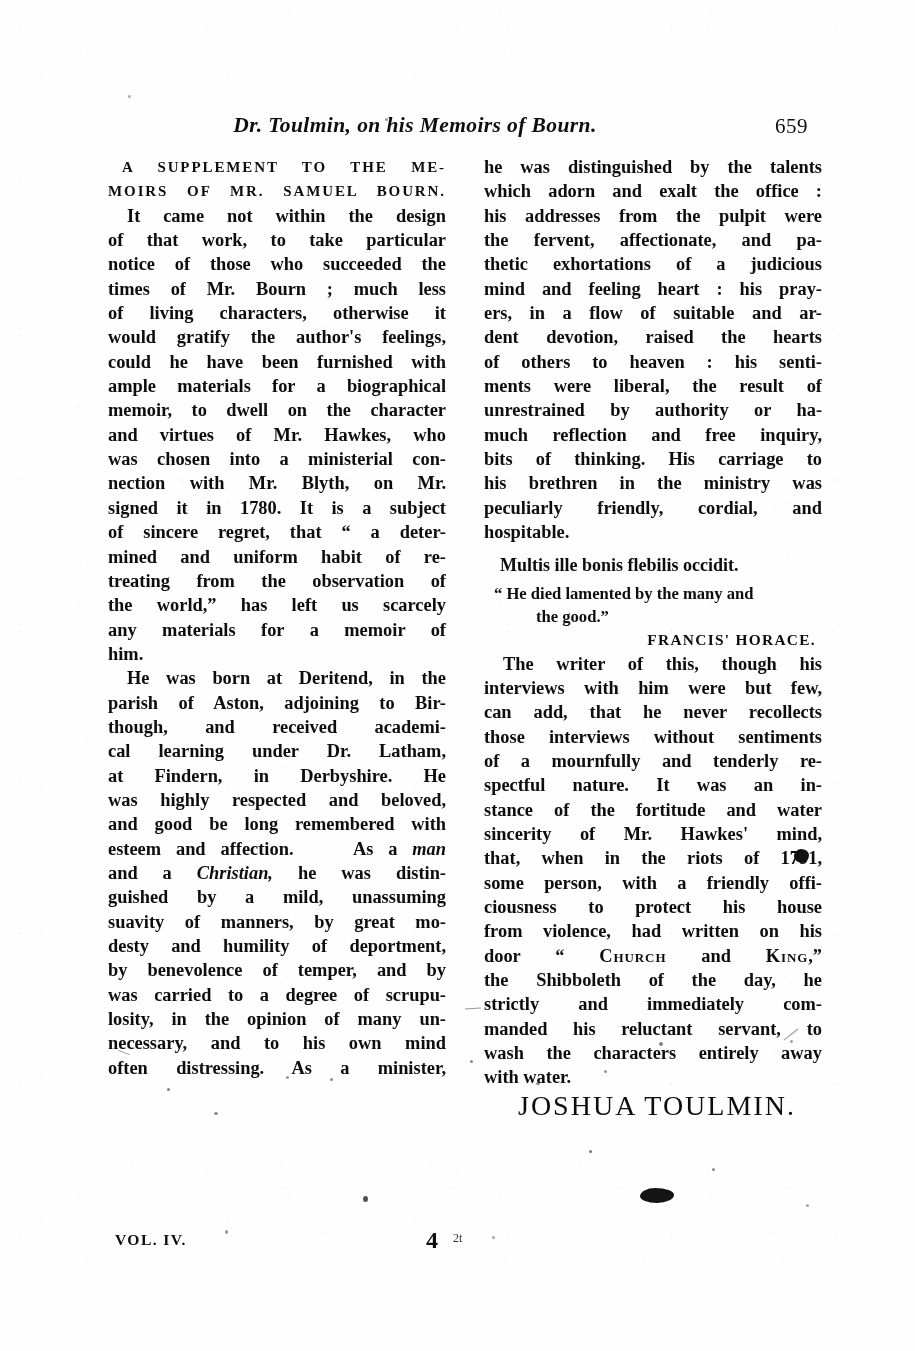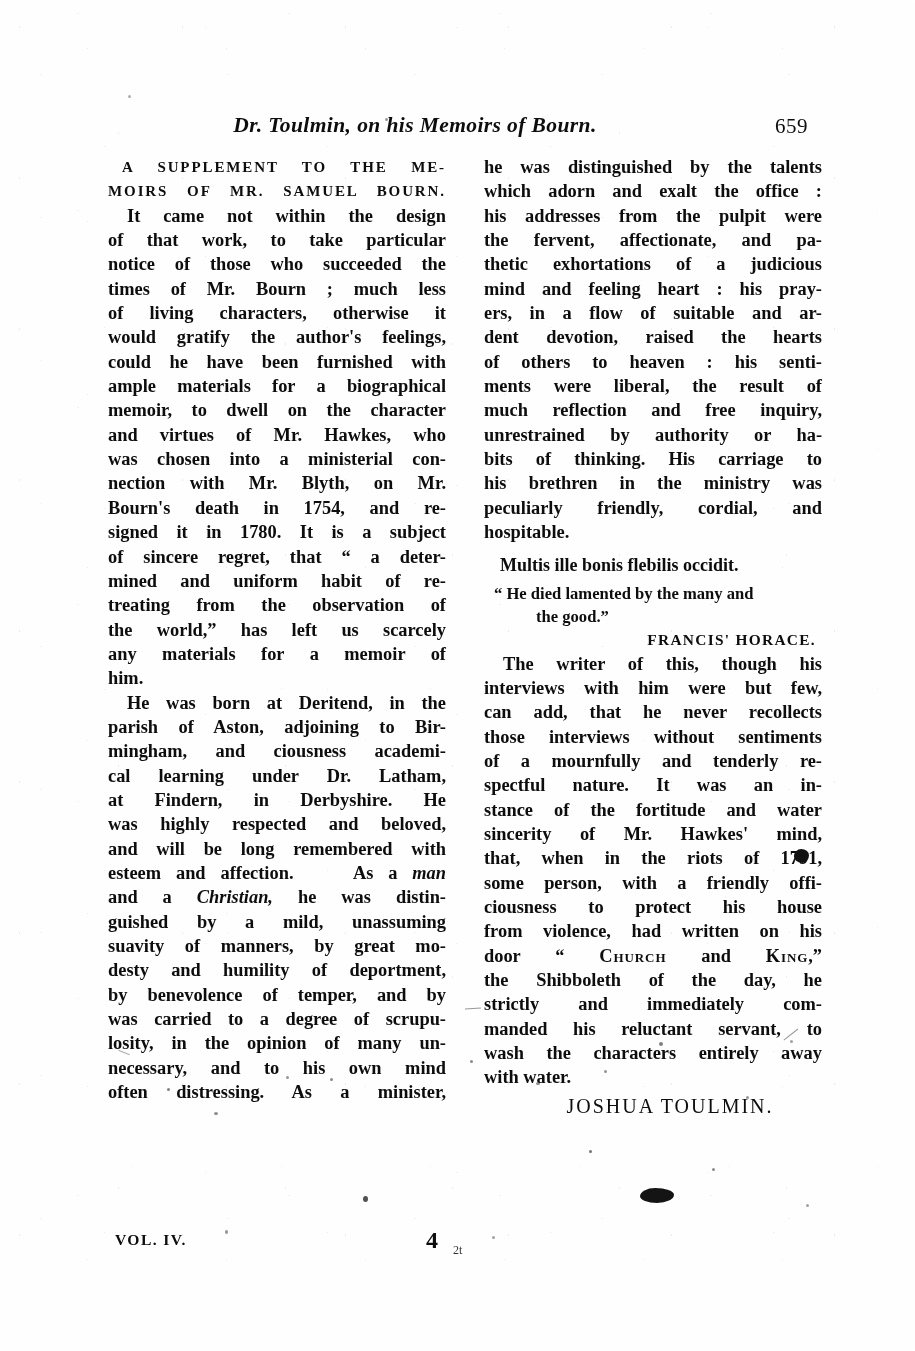--- a/index.html
+++ b/index.html
@@ -166,24 +166,23 @@
     width: 15px;
     height: 14px;
     margin-left: -7px;
     margin-top: -8px;
     background: #121212;
     border-radius: 48% 52% 44% 56% / 52% 44% 56% 48%;
   }
 
   
   .signature {
-    font-size: 20px;
+    font-size: 28px;
     line-height: 32px;
     letter-spacing: 2.0px;
-    text-align: center;
     padding-left: 34px;
     white-space: nowrap;
     font-weight: 500;
   }
 
   
   #footer {
     position: absolute;
     left: 108px;
     bottom: 94px;
@@ -202,21 +201,21 @@
   .sig-mark {
     position: absolute;
     left: 318px;
     top: -4px;
     font-size: 24px;
     font-weight: 700;
   }
   .sig-mark-sub {
     position: absolute;
     left: 345px;
-    top: 12px;
+    top: 0;
     font-size: 12px;
     color: #000000;
     opacity: .8;
   }
 
   
   .blemish {
     position: absolute;
     background: #171717;
     pointer-events: none;
@@ -256,36 +255,35 @@
       <div class="body-line">notice of those who succeeded the</div>
       <div class="body-line">times of Mr. Bourn ; much less</div>
       <div class="body-line">of living characters, otherwise it</div>
       <div class="body-line">would gratify the author's feelings,</div>
       <div class="body-line">could he have been furnished with</div>
       <div class="body-line">ample materials for a biographical</div>
       <div class="body-line">memoir, to dwell on the character</div>
       <div class="body-line">and virtues of Mr. Hawkes, who</div>
       <div class="body-line">was chosen into a ministerial con-</div>
       <div class="body-line">nection with Mr. Blyth, on Mr.</div>
-      <div class="body-line">Bourn's death in 1754, and re-</div>
       <div class="body-line">signed it in 1780. It is a subject</div>
       <div class="body-line">of sincere regret, that “ a deter-</div>
       <div class="body-line">mined and uniform habit of re-</div>
       <div class="body-line">treating from the observation of</div>
       <div class="body-line">the world,” has left us scarcely</div>
       <div class="body-line">any materials for a memoir of</div>
       <div class="body-line last">him.</div>
 
       <div class="body-line indent">He was born at Deritend, in the</div>
       <div class="body-line">parish of Aston, adjoining to Bir-</div>
-      <div class="body-line">mingham, and ciousness academi-</div>
+      <div class="body-line">though, and received academi-</div>
       <div class="body-line">cal learning under Dr. Latham,</div>
       <div class="body-line">at Findern, in Derbyshire. He</div>
       <div class="body-line">was highly respected and beloved,</div>
-      <div class="body-line">and will be long remembered with</div>
+      <div class="body-line">and good be long remembered with</div>
 
       <div class="body-line"><span>esteem and affection.</span><span>&nbsp;&nbsp;&nbsp;&nbsp;</span><span>As a </span><span class="it">man</span></div>
 
       <div class="body-line"><span>and a </span><span class="it">Christian,</span><span> he was distin-</span></div>
 
       <div class="body-line">guished by a mild, unassuming</div>
       <div class="body-line">suavity of manners, by great mo-</div>
       <div class="body-line">desty and humility of deportment,</div>
       <div class="body-line">by benevolence of temper, and by</div>
       <div class="body-line">was carried to a degree of scrupu-</div>
@@ -299,22 +297,22 @@
       <div class="body-line">he was distinguished by the talents</div>
       <div class="body-line">which adorn and exalt the office :</div>
       <div class="body-line">his addresses from the pulpit were</div>
       <div class="body-line">the fervent, affectionate, and pa-</div>
       <div class="body-line">thetic exhortations of a judicious</div>
       <div class="body-line">mind and feeling heart : his pray-</div>
       <div class="body-line">ers, in a flow of suitable and ar-</div>
       <div class="body-line">dent devotion, raised the hearts</div>
       <div class="body-line">of others to heaven : his senti-</div>
       <div class="body-line">ments were liberal, the result of</div>
+      <div class="body-line">unrestrained by authority or ha-</div>
       <div class="body-line">much reflection and free inquiry,</div>
-      <div class="body-line">unrestrained by authority or ha-</div>
       <div class="body-line">bits of thinking. His carriage to</div>
       <div class="body-line">his brethren in the ministry was</div>
       <div class="body-line">peculiarly friendly, cordial, and</div>
       <div class="body-line last">hospitable.</div>
 
       <div class="spacer-sm"></div>
 
       <div class="quote-latin">Multis ille bonis flebilis occidit.</div>
       <div class="spacer-xs"></div>
       <div class="quote-eng">“ He died lamented by the many and</div>

